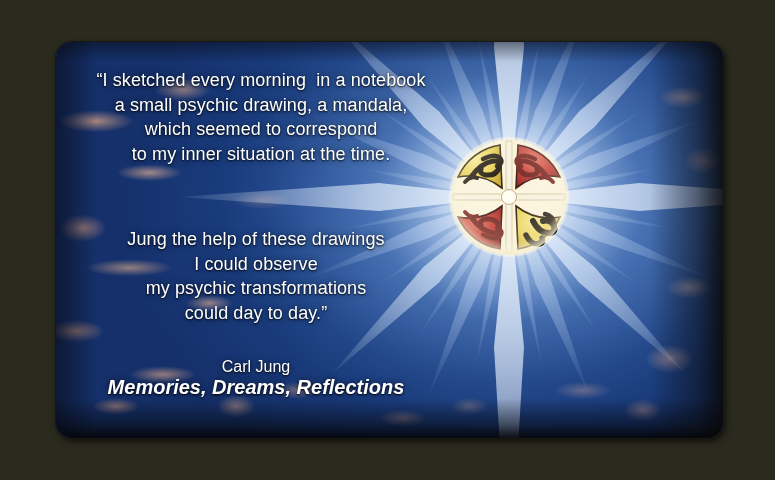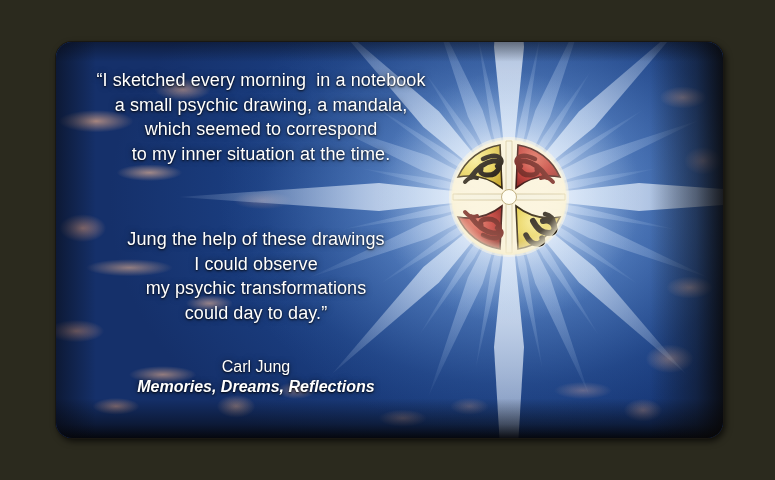--- a/index.html
+++ b/index.html
@@ -128,21 +128,21 @@
     left: 0;
     top: 313px;
     width: 400px;
   }
   .author {
     font-size: 16px;
     line-height: 23px;
     font-weight: 500;
   }
   .source {
-    font-size: 16px;
+    font-size: 20px;
     line-height: 18px;
     font-style: italic;
     font-weight: 700;
   }
   .q-line { display: block; white-space: pre; }
 </style>
 </head>
 <body>
 
 <div id="stage">

